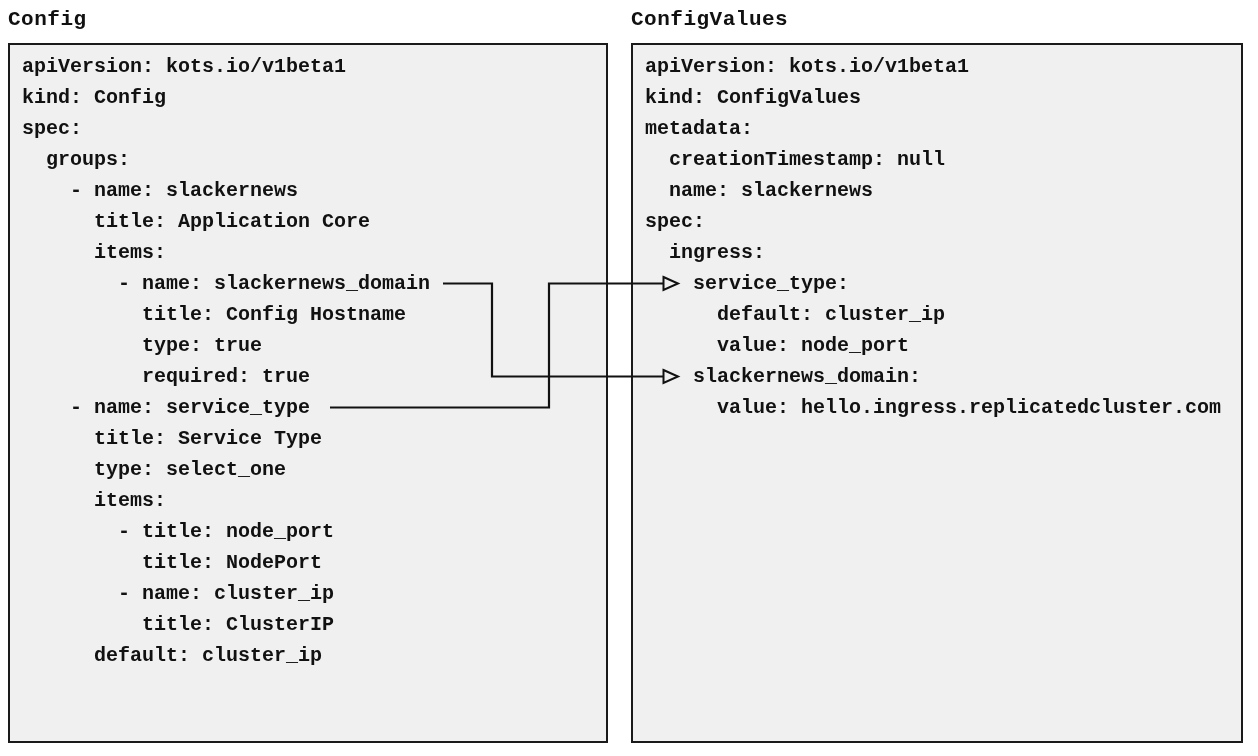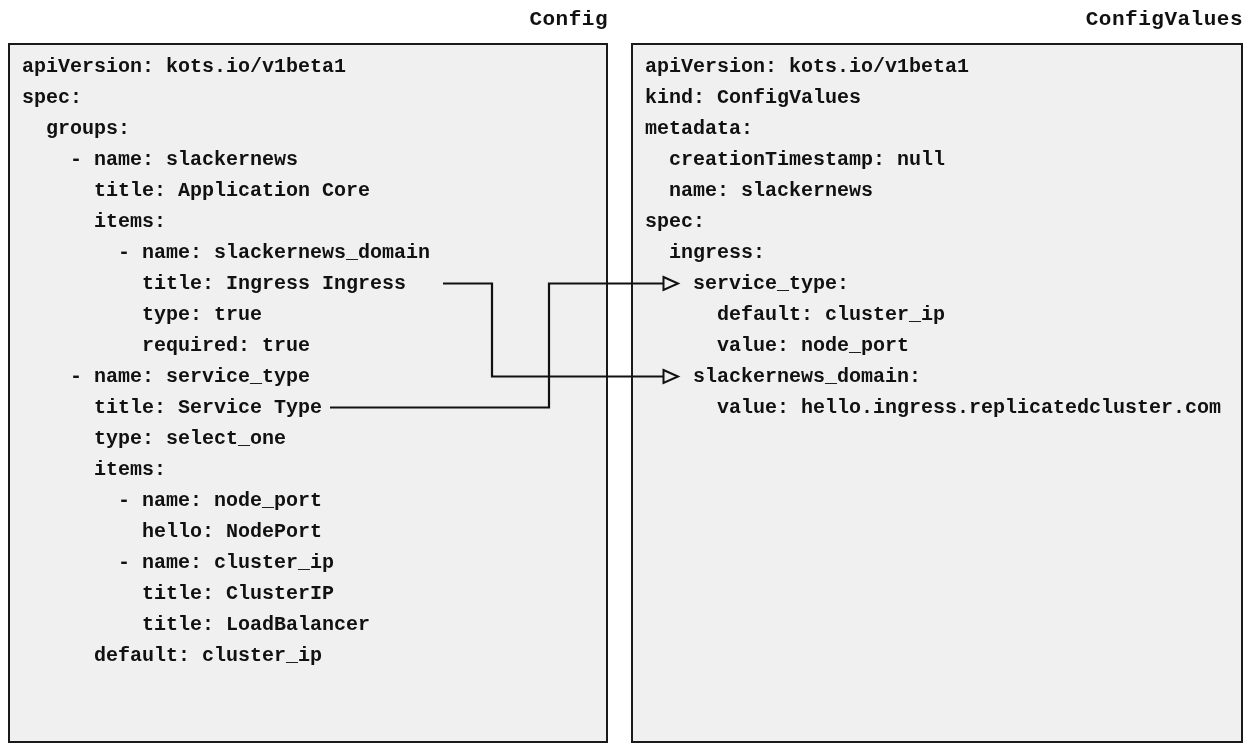--- a/index.html
+++ b/index.html
@@ -14,21 +14,21 @@
     width: 1258px; height: 756px;
     background: var(--background);
     font-family: "Liberation Mono", "DejaVu Sans Mono", monospace;
     overflow: hidden;
   }
   .canvas { position: relative; width: 1258px; height: 756px; }
 
   .panel-title {
     position: absolute;
     top: 8px;
-    text-align: right;
+    text-align: left;
     font-size: 21px;
     font-weight: bold;
     color: var(--text);
     letter-spacing: 0.5px;
   }
   .panel-title.left  { left: 8px;   width: 600px; }
   .panel-title.right { left: 631px; width: 612px; }
 
   .box {
     position: absolute;
@@ -76,38 +76,38 @@
 <div class="canvas">
 
   <div class="panel-title left">Config</div>
 
   <div class="panel-title right">ConfigValues</div>
 
   <div class="box left-box">
     <div class="code">
 
     <div class="yaml-line">apiVersion: kots.io/v1beta1</div>
+        <div class="yaml-line">kind: Config</div>
         <div class="yaml-line">spec:</div>
         <div class="yaml-line">  groups:</div>
         <div class="yaml-line">    - name: slackernews</div>
         <div class="yaml-line">      title: Application Core</div>
         <div class="yaml-line">      items:</div>
         <div class="yaml-line">        - name: slackernews_domain</div>
-        <div class="yaml-line">          title: Ingress Ingress</div>
+        <div class="yaml-line">          title: Config Hostname</div>
         <div class="yaml-line">          type: true</div>
         <div class="yaml-line">          required: true</div>
         <div class="yaml-line">    - name: service_type</div>
         <div class="yaml-line">      title: Service Type</div>
         <div class="yaml-line">      type: select_one</div>
         <div class="yaml-line">      items:</div>
-        <div class="yaml-line">        - name: node_port</div>
-        <div class="yaml-line">          hello: NodePort</div>
+        <div class="yaml-line">        - title: node_port</div>
+        <div class="yaml-line">          title: NodePort</div>
         <div class="yaml-line">        - name: cluster_ip</div>
         <div class="yaml-line">          title: ClusterIP</div>
-        <div class="yaml-line">          title: LoadBalancer</div>
         <div class="yaml-line">      default: cluster_ip</div>
       </div>
   </div>
 
   <div class="box right-box">
     <div class="code">
 
     <div class="yaml-line">apiVersion: kots.io/v1beta1</div>
         <div class="yaml-line">kind: ConfigValues</div>
         <div class="yaml-line">metadata:</div>

